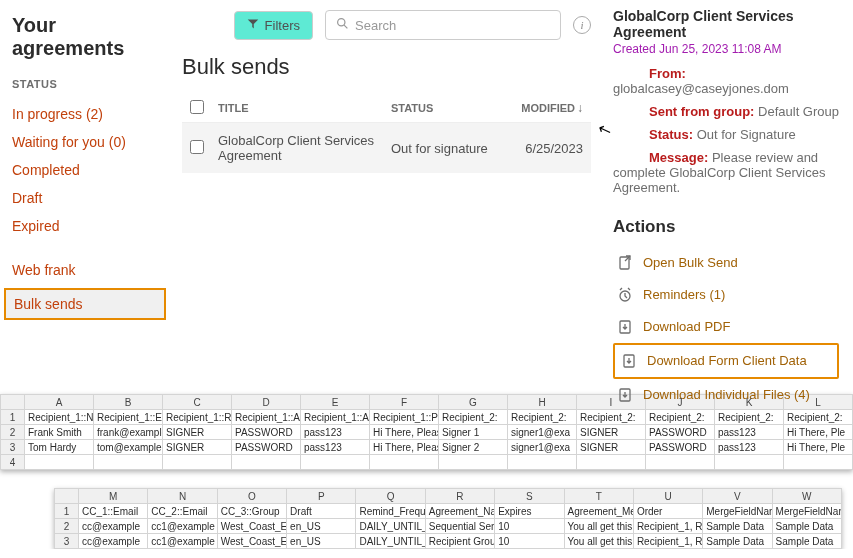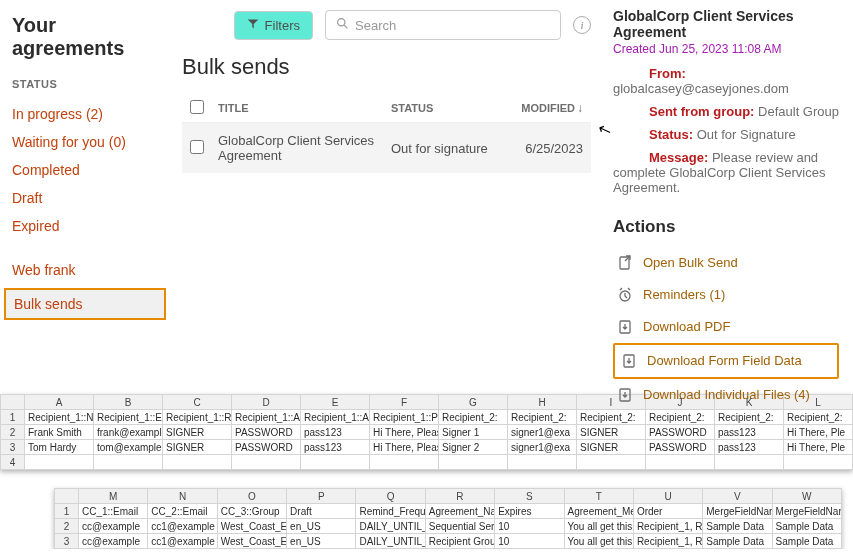--- a/index.html
+++ b/index.html
@@ -134,21 +134,21 @@
         </span>
       <span>Download PDF</span>
     </div>
     <div class="action-item highlight">
       <span class="action-icon">
           <svg viewBox="0 0 16 16">
             <rect x="3" y="2" width="10" height="12" rx="1"></rect>
             <path d="M8 5 L8 10 M6 8 L8 10 L10 8"></path>
           </svg>
         </span>
-      <span>Download Form Field Data</span>
+      <span>Download Form Client Data</span>
     </div>
     <div class="action-item">
       <span class="action-icon">
           <svg viewBox="0 0 16 16">
             <rect x="3" y="2" width="10" height="12" rx="1"></rect>
             <path d="M8 5 L8 10 M6 8 L8 10 L10 8"></path>
           </svg>
         </span>
       <span>Download Individual Files (4)</span>
     </div>

